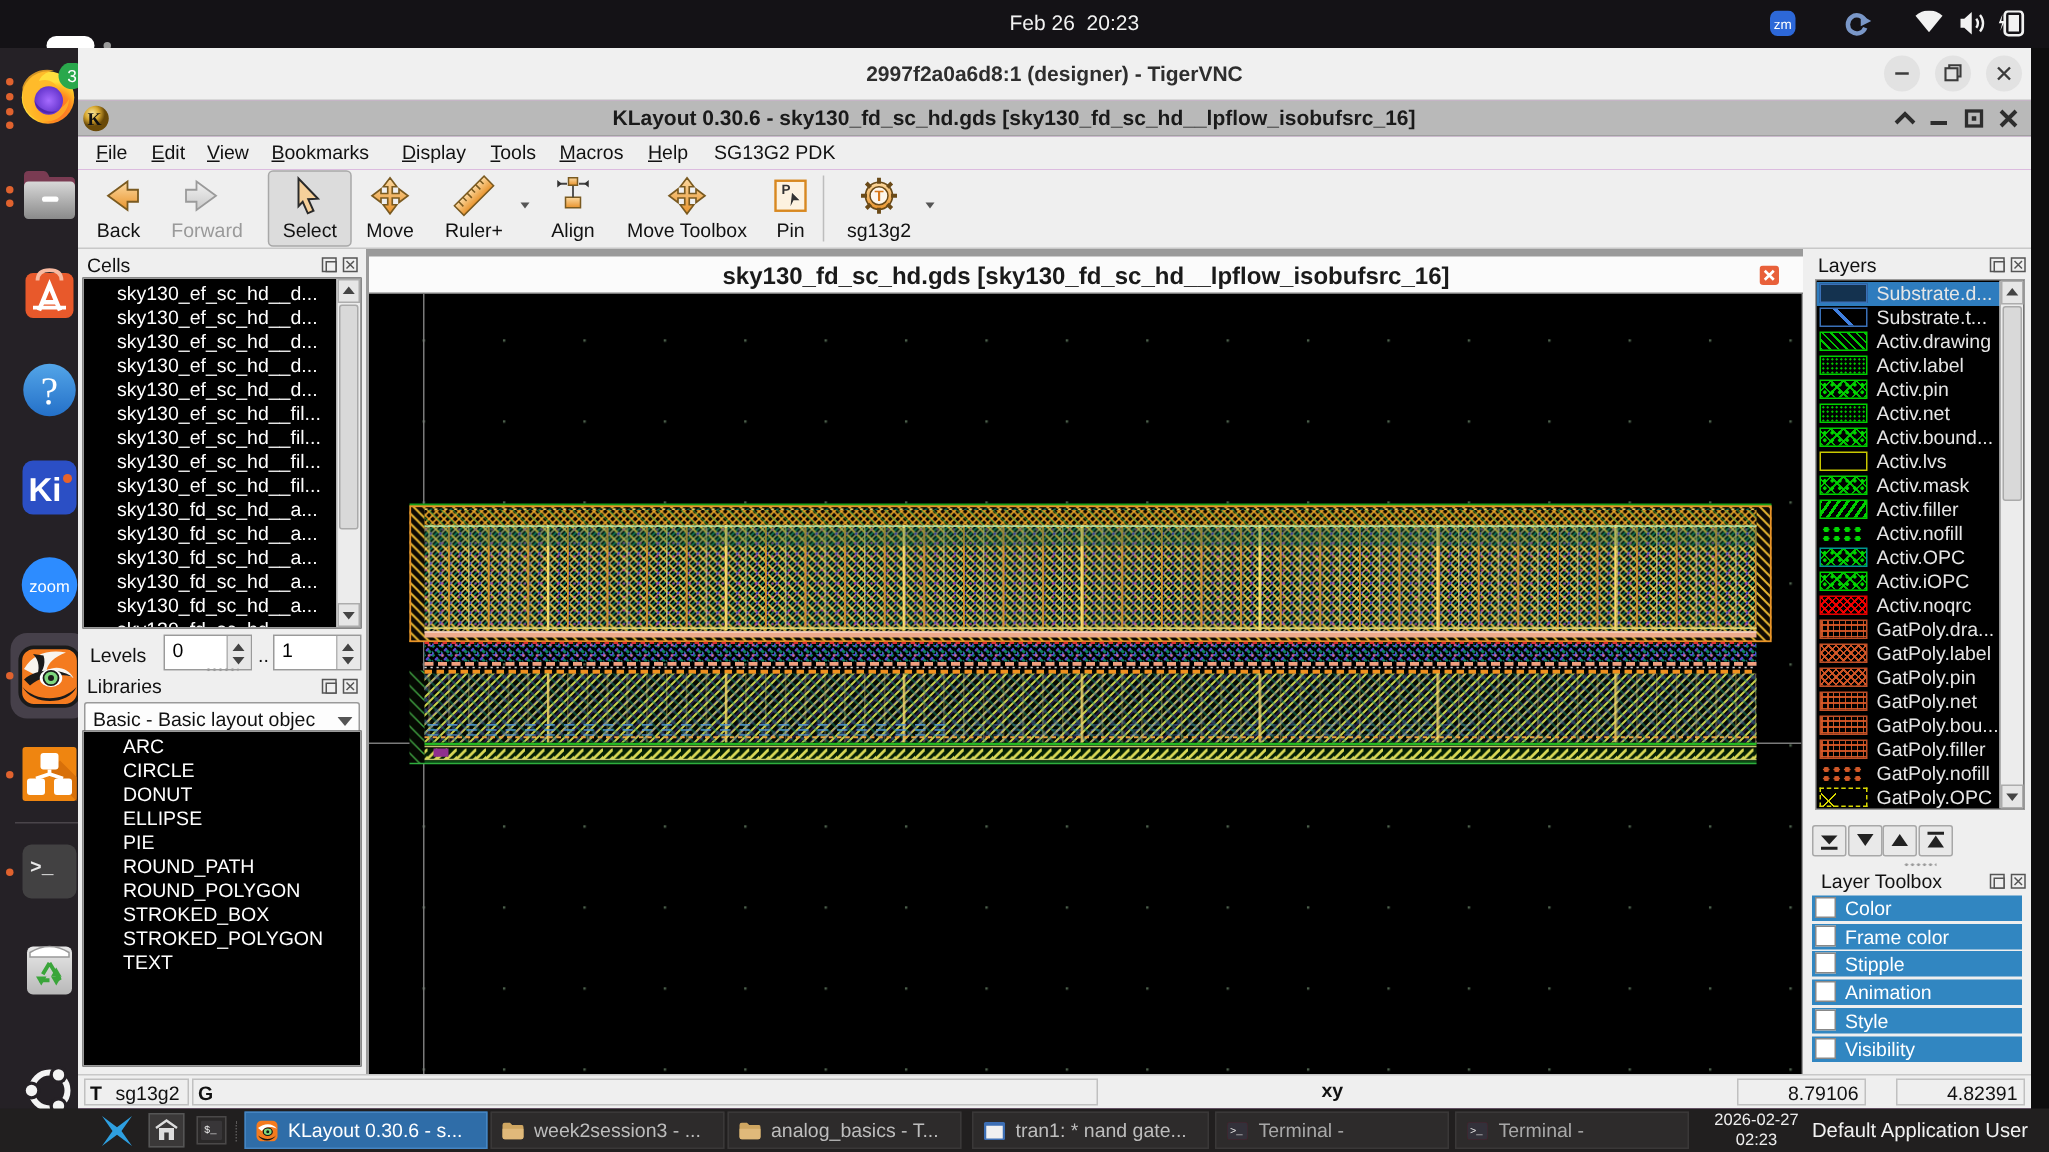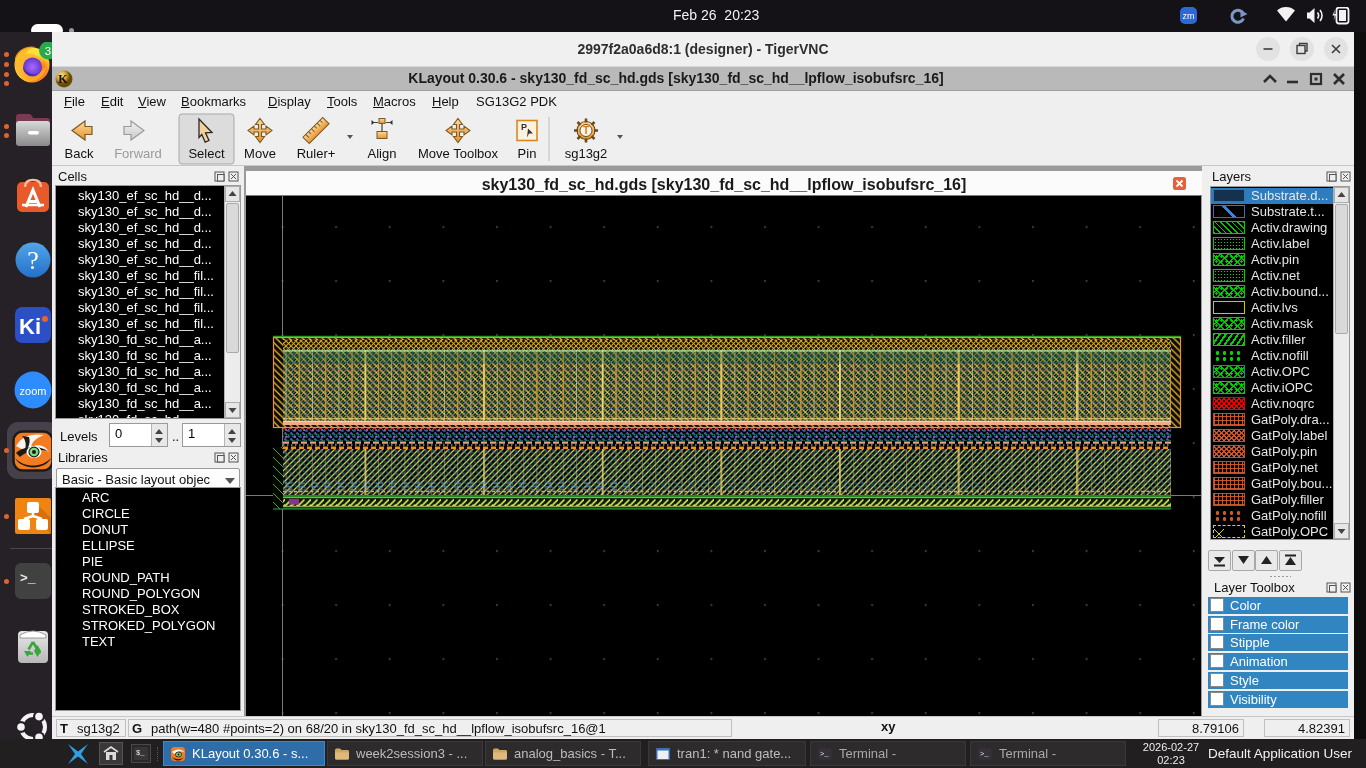--- a/index.html
+++ b/index.html
@@ -778,21 +778,20 @@
         </div>
       </div>
     </div>
     <div class="abs" id="klstatus">
       <div class="sfield" style="left:4px; width:70px;">
           <b style="position:absolute;left:3px;top:1px;">T</b>
           <span style="position:absolute;left:20px;top:1px;">sg13g2</span>
         </div>
       <div class="sfield" style="left:76px; width:604px;">
           <b style="position:absolute;left:3px;top:1px;">G</b>
-          <span style="position:absolute;left:22px;top:1px;">path(w=480 #points=2) on 68/20 in sky130_fd_sc_hd__lpflow_isobufsrc_16@1</span>
         </div>
       <div class="sfield" style="left:829px; width:18px; border:none;"><b>xy</b></div>
       <div class="sfield" style="left:1106px; width:86px;">
           <span style="position:absolute;right:4px;top:1px;">8.79106</span>
         </div>
       <div class="sfield" style="left:1212px; width:86px;">
           <span style="position:absolute;right:4px;top:1px;">4.82391</span>
         </div>
     </div>
   </div>

